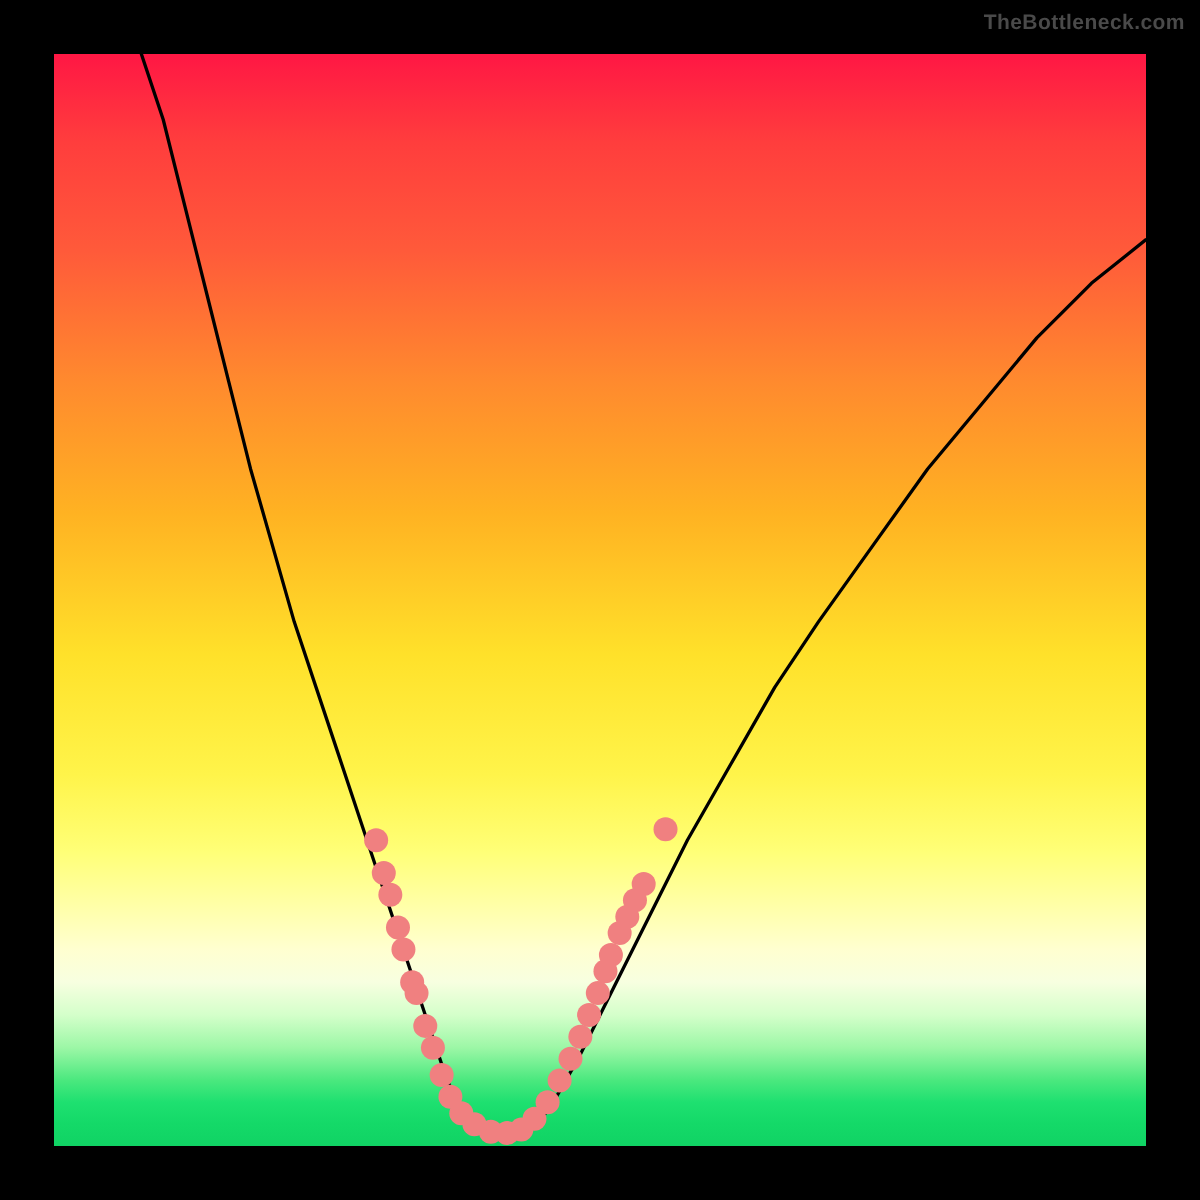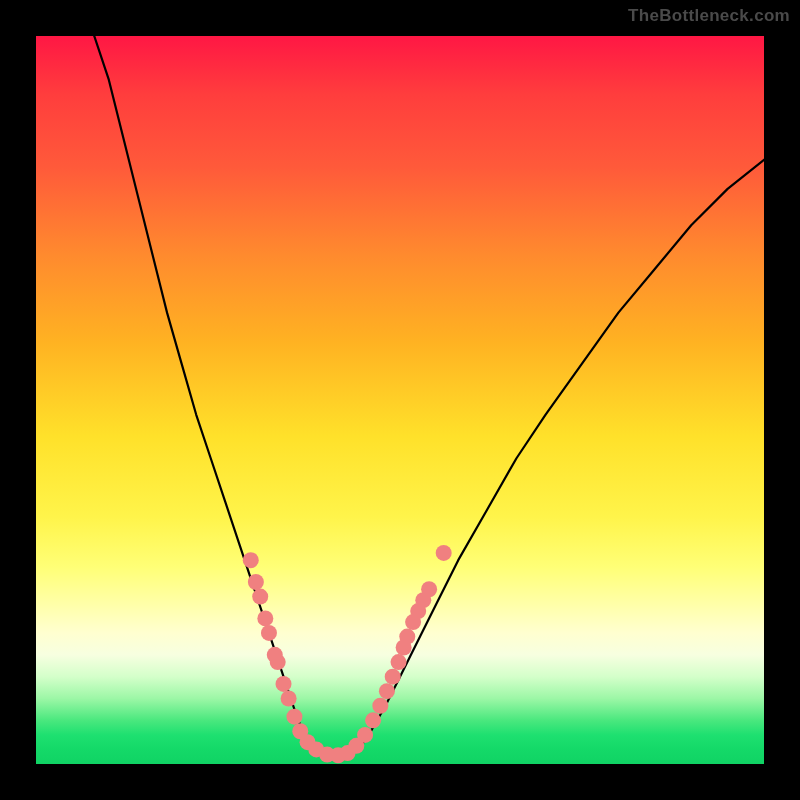--- a/index.html
+++ b/index.html
@@ -38,21 +38,21 @@
   .curve-layer {
     position: absolute;
     left: 0; top: 0;
     width: 100%; height: 100%;
   }
   .watermark {
     position: absolute;
     top: 6px;
     right: 10px;
     font-family: Arial, Helvetica, sans-serif;
-    font-size: 17px;
+    font-size: 14px;
     font-weight: 600;
     color: #4a4a4a;
     letter-spacing: 0.3px;
   }
 </style>
 </head>
 <body>
 
 <div class="stage">
   <div class="plot-area">

